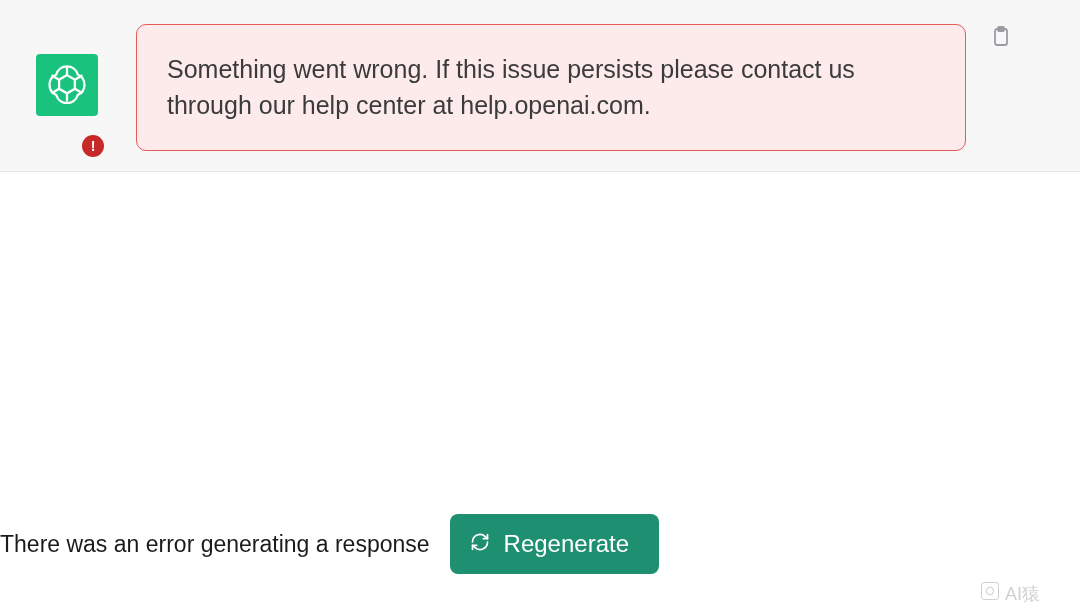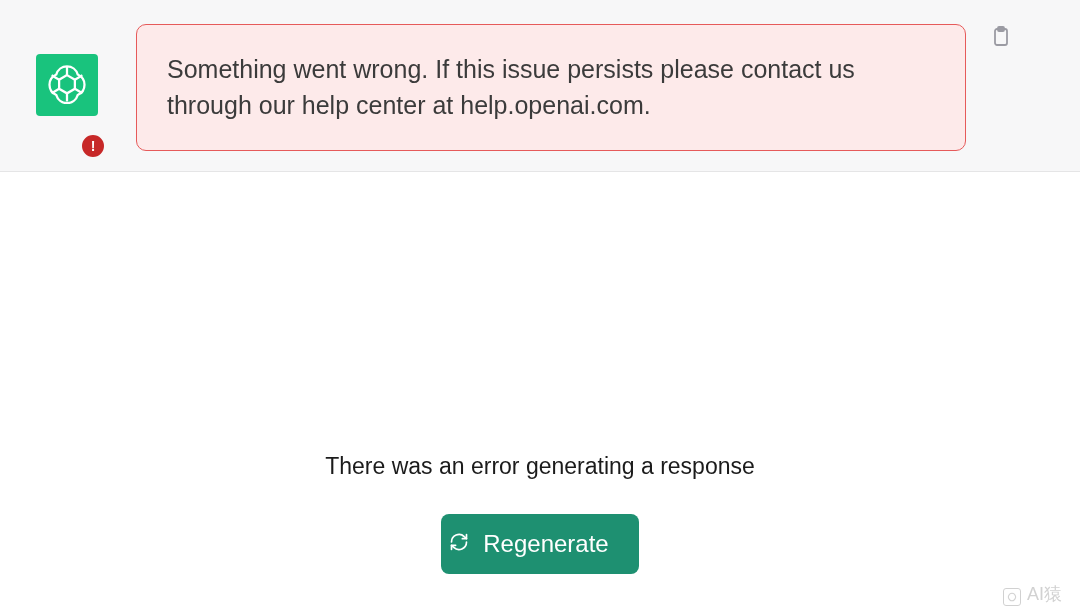--- a/index.html
+++ b/index.html
@@ -83,49 +83,49 @@
       background: transparent;
       border: none;
     }
     .icon-btn svg { width: 24px; height: 24px; }
     .bottom-area {
       position: absolute;
       bottom: 38px;
       left: 0;
       width: 100%;
       display: flex;
-      flex-direction: column;
+      flex-direction: row;
       align-items: center;
-      gap: 34px;
+      gap: 20px;
     }
     .error-text {
       color: #1b1b1b;
       font-size: 23px;
       font-weight: 400;
     }
     .regen-btn {
       display: inline-flex;
       align-items: center;
       gap: 14px;
       background: #1e9071;
       color: #ffffff;
       border: none;
       border-radius: 8px;
-      padding: 16px 30px 16px 8px;
+      padding: 16px 30px 16px 20px;
       font-size: 24px;
       font-weight: 500;
       cursor: pointer;
     }
     .regen-btn svg { width: 20px; height: 20px; }
     .watermark {
       position: absolute;
-      right: 18px;
+      right: 40px;
       bottom: 6px;
       display: flex;
-      align-items: flex-end;
+      align-items: flex-start;
       gap: 6px;
       color: #a5a5a5;
       font-size: 18px;
       opacity: 0.5;
     }
     .watermark .wm-icon {
       width: 18px;
       height: 18px;
       border: 1.5px solid #a5a5a5;
       border-radius: 3px;

